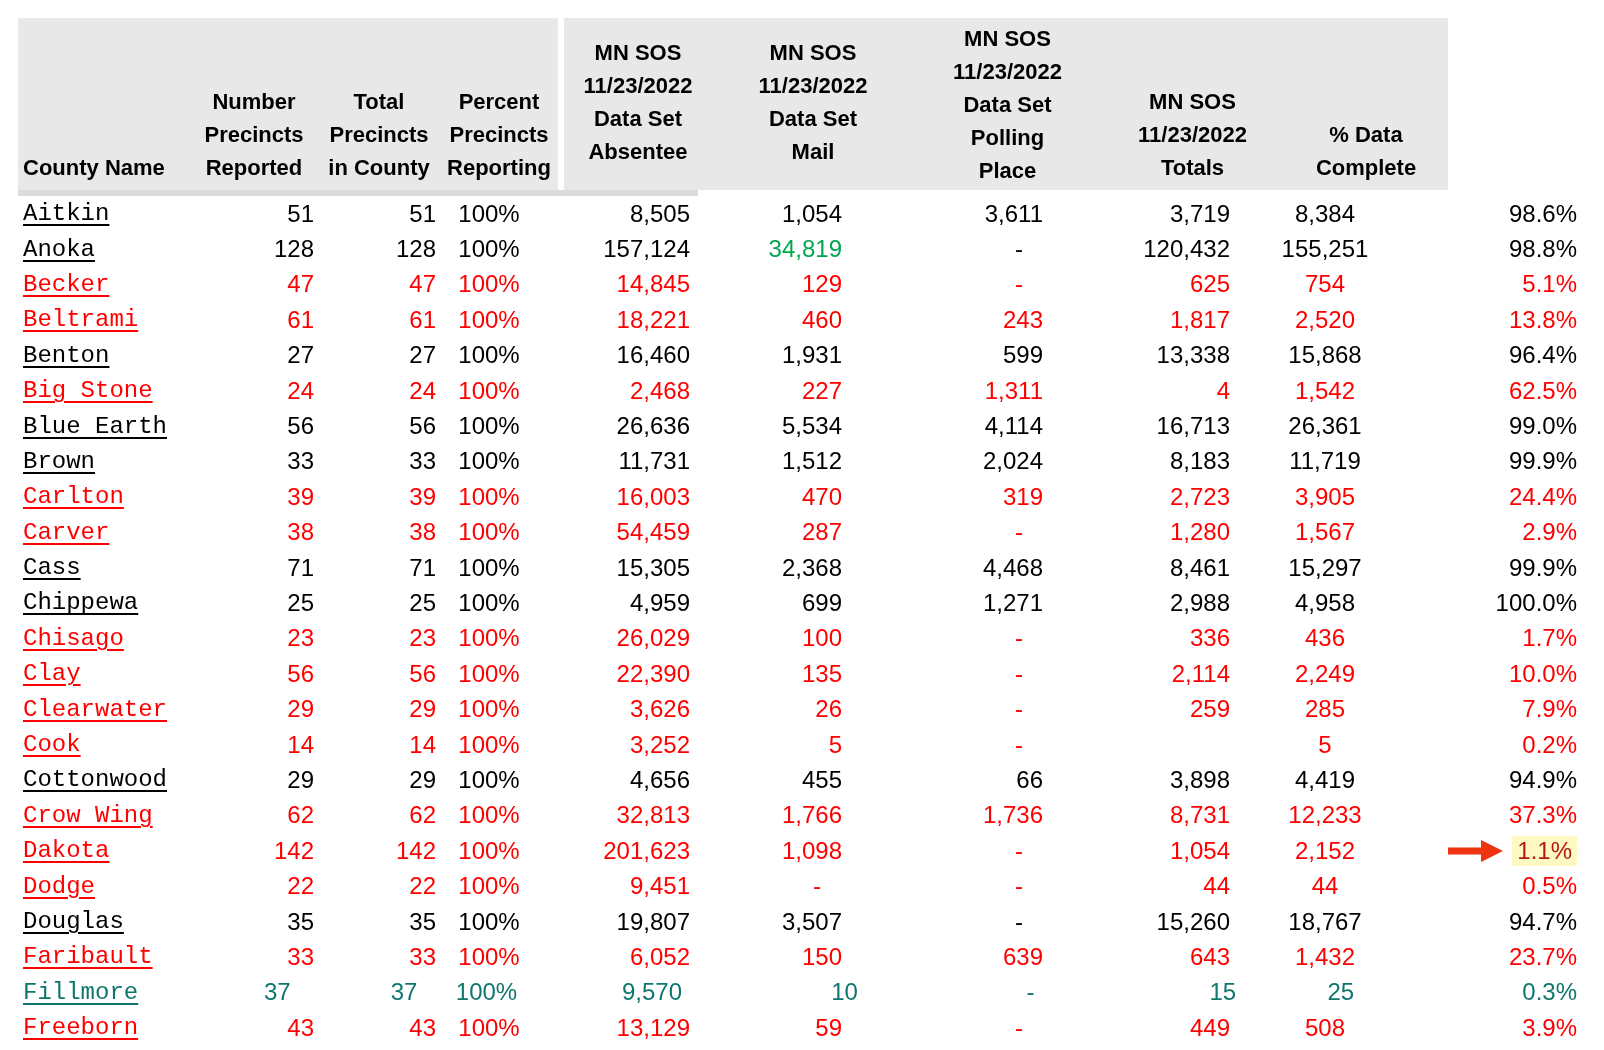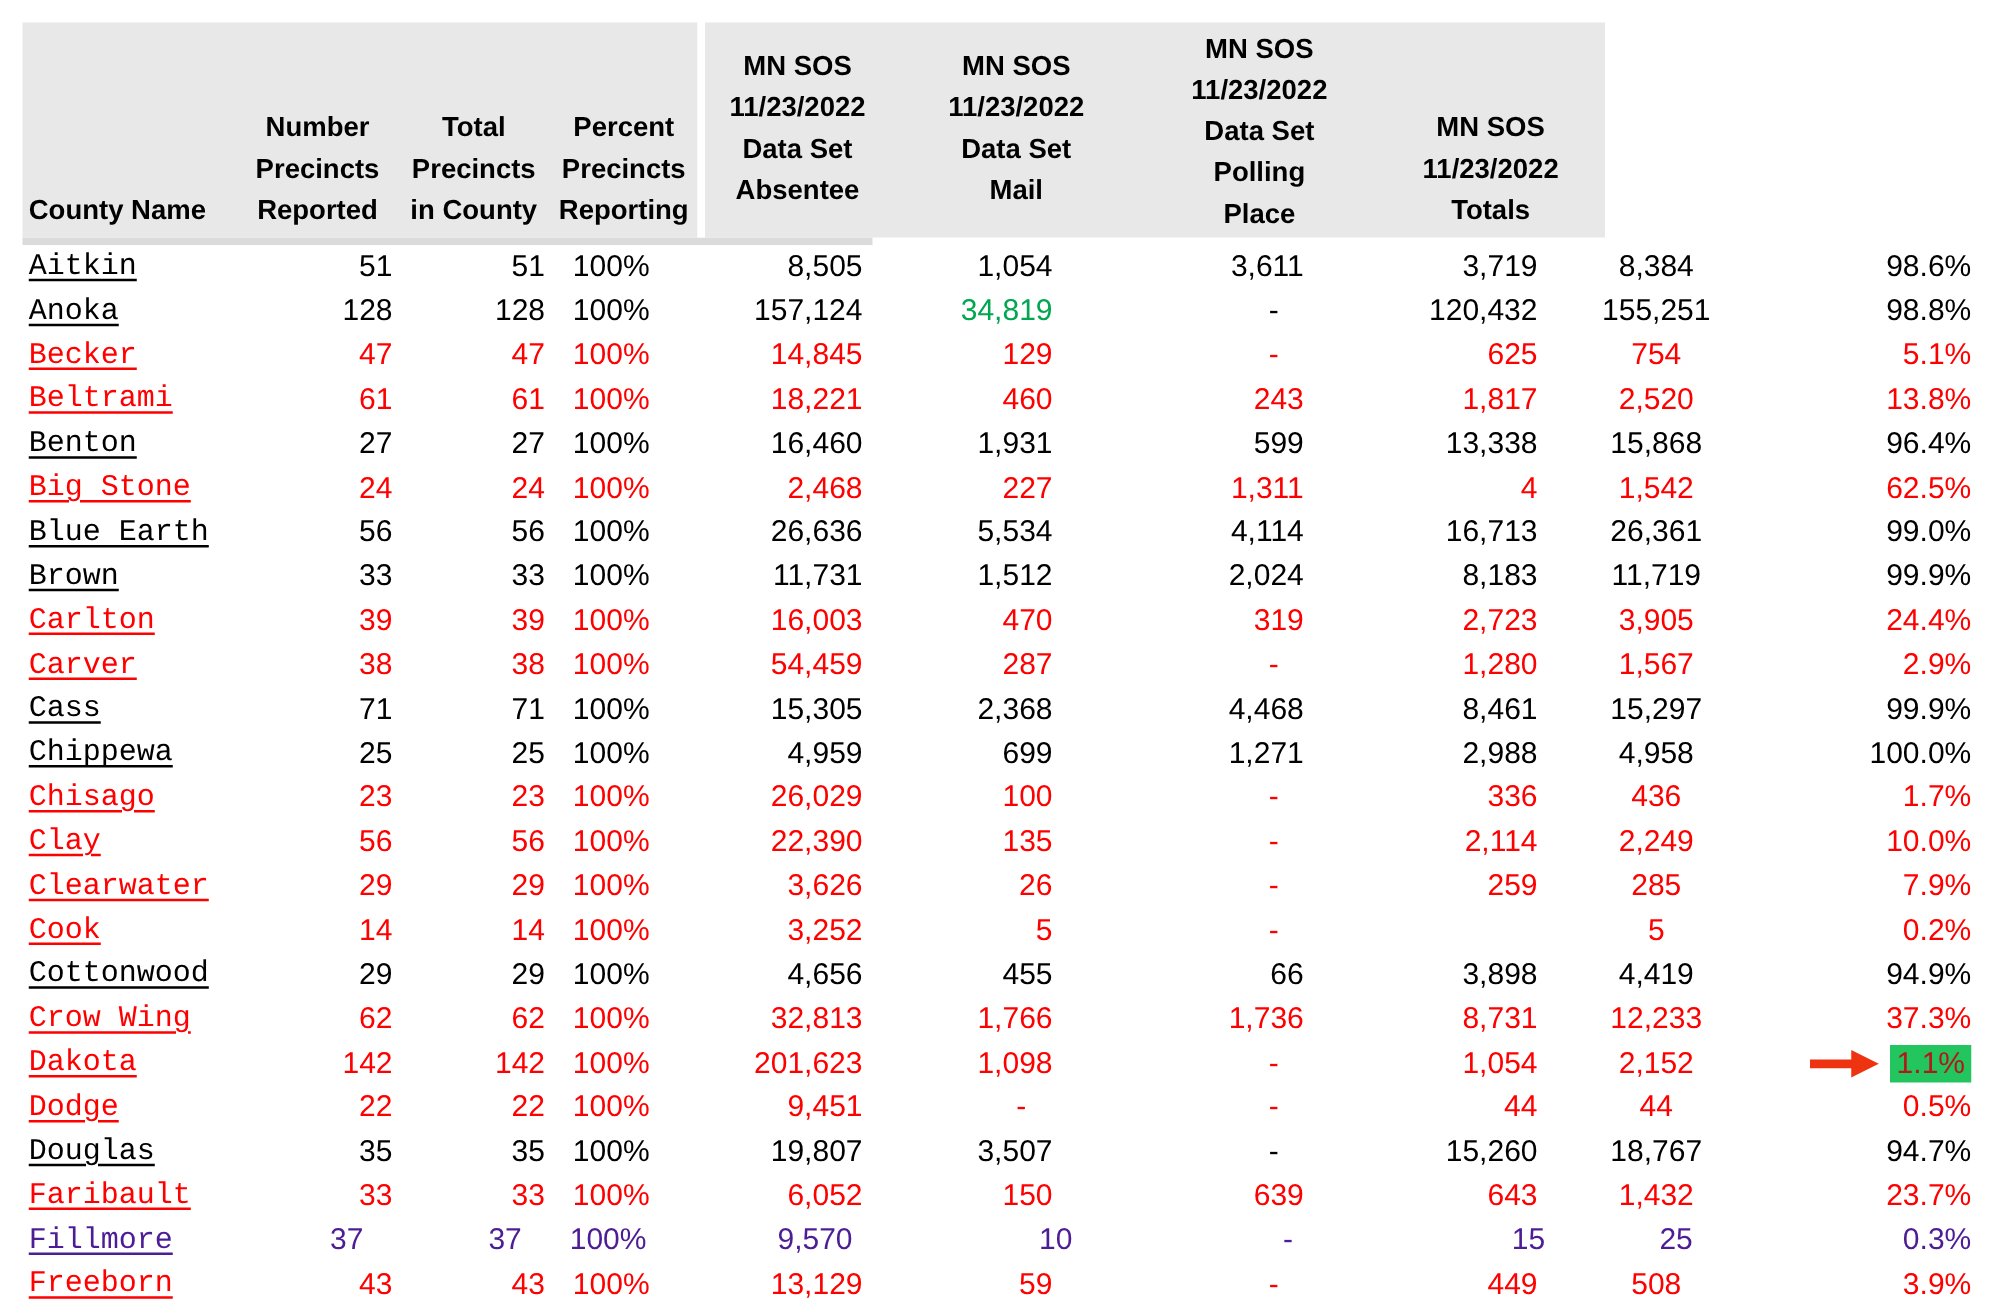--- a/index.html
+++ b/index.html
@@ -90,20 +90,22 @@
 Data Set
 Mail</div>
       <div class="hcell w8 h8">MN SOS
 11/23/2022
 Data Set
 Polling
 Place</div>
       <div class="hcell w9">MN SOS
 11/23/2022
 Totals</div>
+      <div class="hcell w10">% Data
+Complete</div>
     </div>
   </div>
   <div class="strip"></div>
   <div class="rows">
       <div class="row" style="color: rgb(0, 0, 0);">
     <div class="cell c1">Aitkin</div>
     <div class="cell c2">51</div>
     <div class="cell c3">51</div>
     <div class="cell c4">100%</div>
     <div class="cell c5">8,505</div>
@@ -344,21 +346,21 @@
     <div class="cell gapcell"></div>
     <div class="cell c6">1,098</div>
     <div class="cell c7 dash">-</div>
     <div class="cell c8">1,054</div>
     <div class="cell c9">2,152</div>
     <div class="cell c10 hlcell">
           <span class="arrow-icon"><svg width="58" height="24" viewBox="0 0 58 24">
               <line x1="2" y1="12" x2="37" y2="12" stroke="#EE3311" stroke-width="7"></line>
               <polygon points="35,1 57,12 35,23" fill="#EE3311"></polygon>
             </svg></span>
-          <span class="hl" style="background: #22c55e; color: rgb(177, 25, 25);">1.1%</span>
+          <span class="hl" style="background: #fef9c3; color: rgb(177, 25, 25);">1.1%</span>
         </div>
   </div>
       <div class="row" style="color: rgb(255, 0, 0);">
     <div class="cell c1">Dodge</div>
     <div class="cell c2">22</div>
     <div class="cell c3">22</div>
     <div class="cell c4">100%</div>
     <div class="cell c5">9,451</div>
     <div class="cell gapcell"></div>
     <div class="cell c6 dash">-</div>
@@ -386,21 +388,21 @@
     <div class="cell c3">33</div>
     <div class="cell c4">100%</div>
     <div class="cell c5">6,052</div>
     <div class="cell gapcell"></div>
     <div class="cell c6">150</div>
     <div class="cell c7">639</div>
     <div class="cell c8">643</div>
     <div class="cell c9">1,432</div>
     <div class="cell c10">23.7%</div>
   </div>
-      <div class="row" style="color: #4c1d95; gap: 24px;">
+      <div class="row" style="color: #0f766e; gap: 24px;">
     <div class="cell c1">Fillmore</div>
     <div class="cell c2">37</div>
     <div class="cell c3">37</div>
     <div class="cell c4">100%</div>
     <div class="cell c5">9,570</div>
     <div class="cell gapcell"></div>
     <div class="cell c6">10</div>
     <div class="cell c7 dash">-</div>
     <div class="cell c8">15</div>
     <div class="cell c9">25</div>

